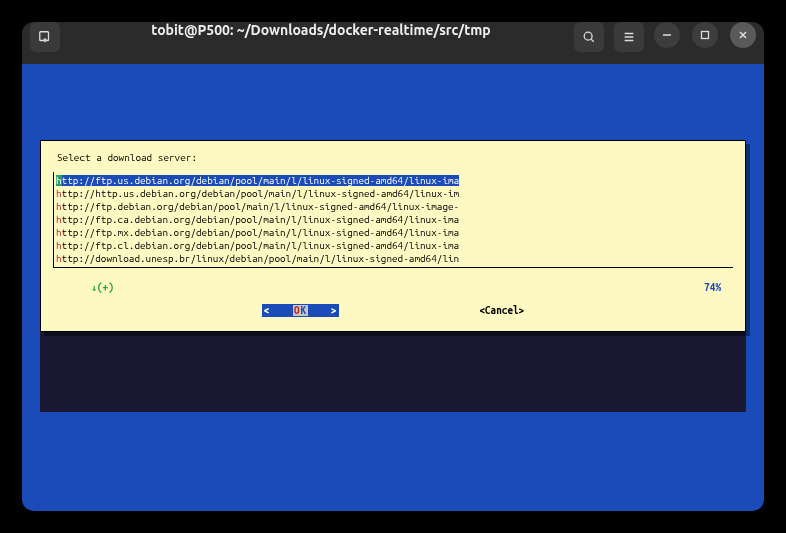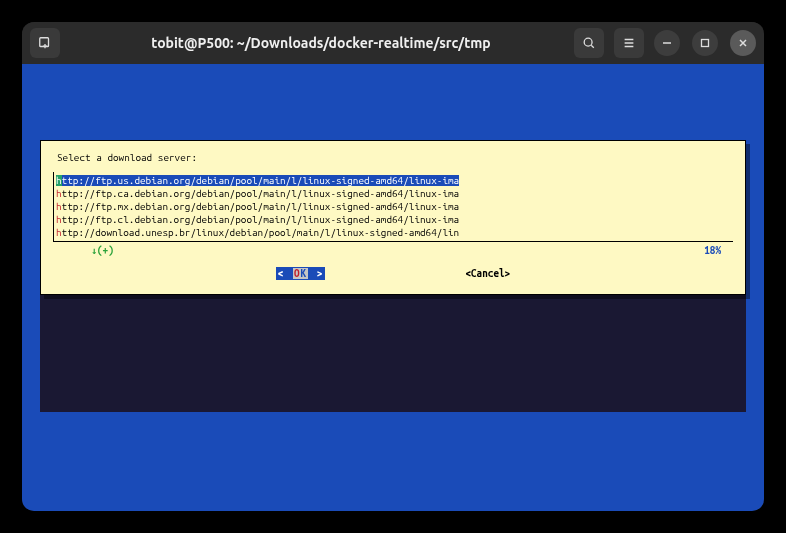--- a/index.html
+++ b/index.html
@@ -19,21 +19,21 @@
       height: 489px;
       background: #1e1e1e;
       border-radius: 12px;
       overflow: hidden;
       box-shadow: 0 2px 12px rgba(0,0,0,0.5);
     }
     .titlebar {
       height: 42px;
       background: #2b2b2b;
       display: flex;
-      align-items: center;
+      align-items: flex-start;
       padding: 0 8px;
       color: #fff;
     }
     .tab-btn {
       width: 30px;
       height: 30px;
       border-radius: 6px;
       background: #3a3a3a;
       display: flex;
       align-items: center;
@@ -111,21 +111,21 @@
     .prompt-text {
       color: #000;
       margin-bottom: 8px;
       padding-left: 4px;
     }
     .list-box {
       border: 1px solid #000;
       border-top: none;
       border-right: none;
       padding: 2px 0 2px 2px;
-      margin-bottom: 3px;
+      margin-bottom: 14px;
       white-space: nowrap;
       overflow: hidden;
     }
     .list-line {
       color: #000;
       white-space: pre;
       overflow: hidden;
     }
     .list-line .h-red { color: #c01c28; }
     .list-line .sel {
@@ -152,21 +152,21 @@
     .ok-btn {
       background: #1a4bb8;
       color: #fff;
       padding: 0 2px;
       letter-spacing: 1px;
     }
     .ok-inner {
       background: #c5c5c5;
       color: #1a4bb8;
       padding: 0 1px;
-      margin: 0 2px;
+      margin: 0 16px;
     }
     .ok-inner .o { color: #c01c28; }
     .cancel-btn { color: #000; text-align: center; }
     .scrollbar {
       position: absolute;
       right: 4px;
       top: 58px;
       width: 6px;
       height: 110px;
       background: rgba(255,255,255,0.06);
@@ -218,29 +218,31 @@
   <div class="terminal-body">
     <div class="terminal-inner">
       <div class="dark-strip"></div>
       <div class="scrollbar"></div>
 
       <div class="dialog">
         <div class="prompt-text">Select a download server:</div>
 
         <div class="list-box" id="list-box">
             <div class="list-line"><span class="sel-h">h</span><span class="sel">ttp://ftp.us.debian.org/debian/pool/main/l/linux-signed-amd64/linux-ima</span></div>
+            <div class="list-line"><span class="h-red">h</span>ttp://http.us.debian.org/debian/pool/main/l/linux-signed-amd64/linux-im</div>
+            <div class="list-line"><span class="h-red">h</span>ttp://ftp.debian.org/debian/pool/main/l/linux-signed-amd64/linux-image-</div>
             <div class="list-line"><span class="h-red">h</span>ttp://ftp.ca.debian.org/debian/pool/main/l/linux-signed-amd64/linux-ima</div>
             <div class="list-line"><span class="h-red">h</span>ttp://ftp.mx.debian.org/debian/pool/main/l/linux-signed-amd64/linux-ima</div>
             <div class="list-line"><span class="h-red">h</span>ttp://ftp.cl.debian.org/debian/pool/main/l/linux-signed-amd64/linux-ima</div>
             <div class="list-line"><span class="h-red">h</span>ttp://download.unesp.br/linux/debian/pool/main/l/linux-signed-amd64/lin</div>
           </div>
 
         <div class="status-line">
           <span class="scroll-ind">↓(+)</span>
-          <span class="percent">18%</span>
+          <span class="percent">74%</span>
         </div>
 
         <div class="button-row">
           <span class="ok-btn">&lt;  <span class="ok-inner"><span class="o">O</span>K</span>  &gt;</span>
           <span class="cancel-btn">&lt;Cancel&gt;</span>
         </div>
       </div>
     </div>
   </div>
 </div>

